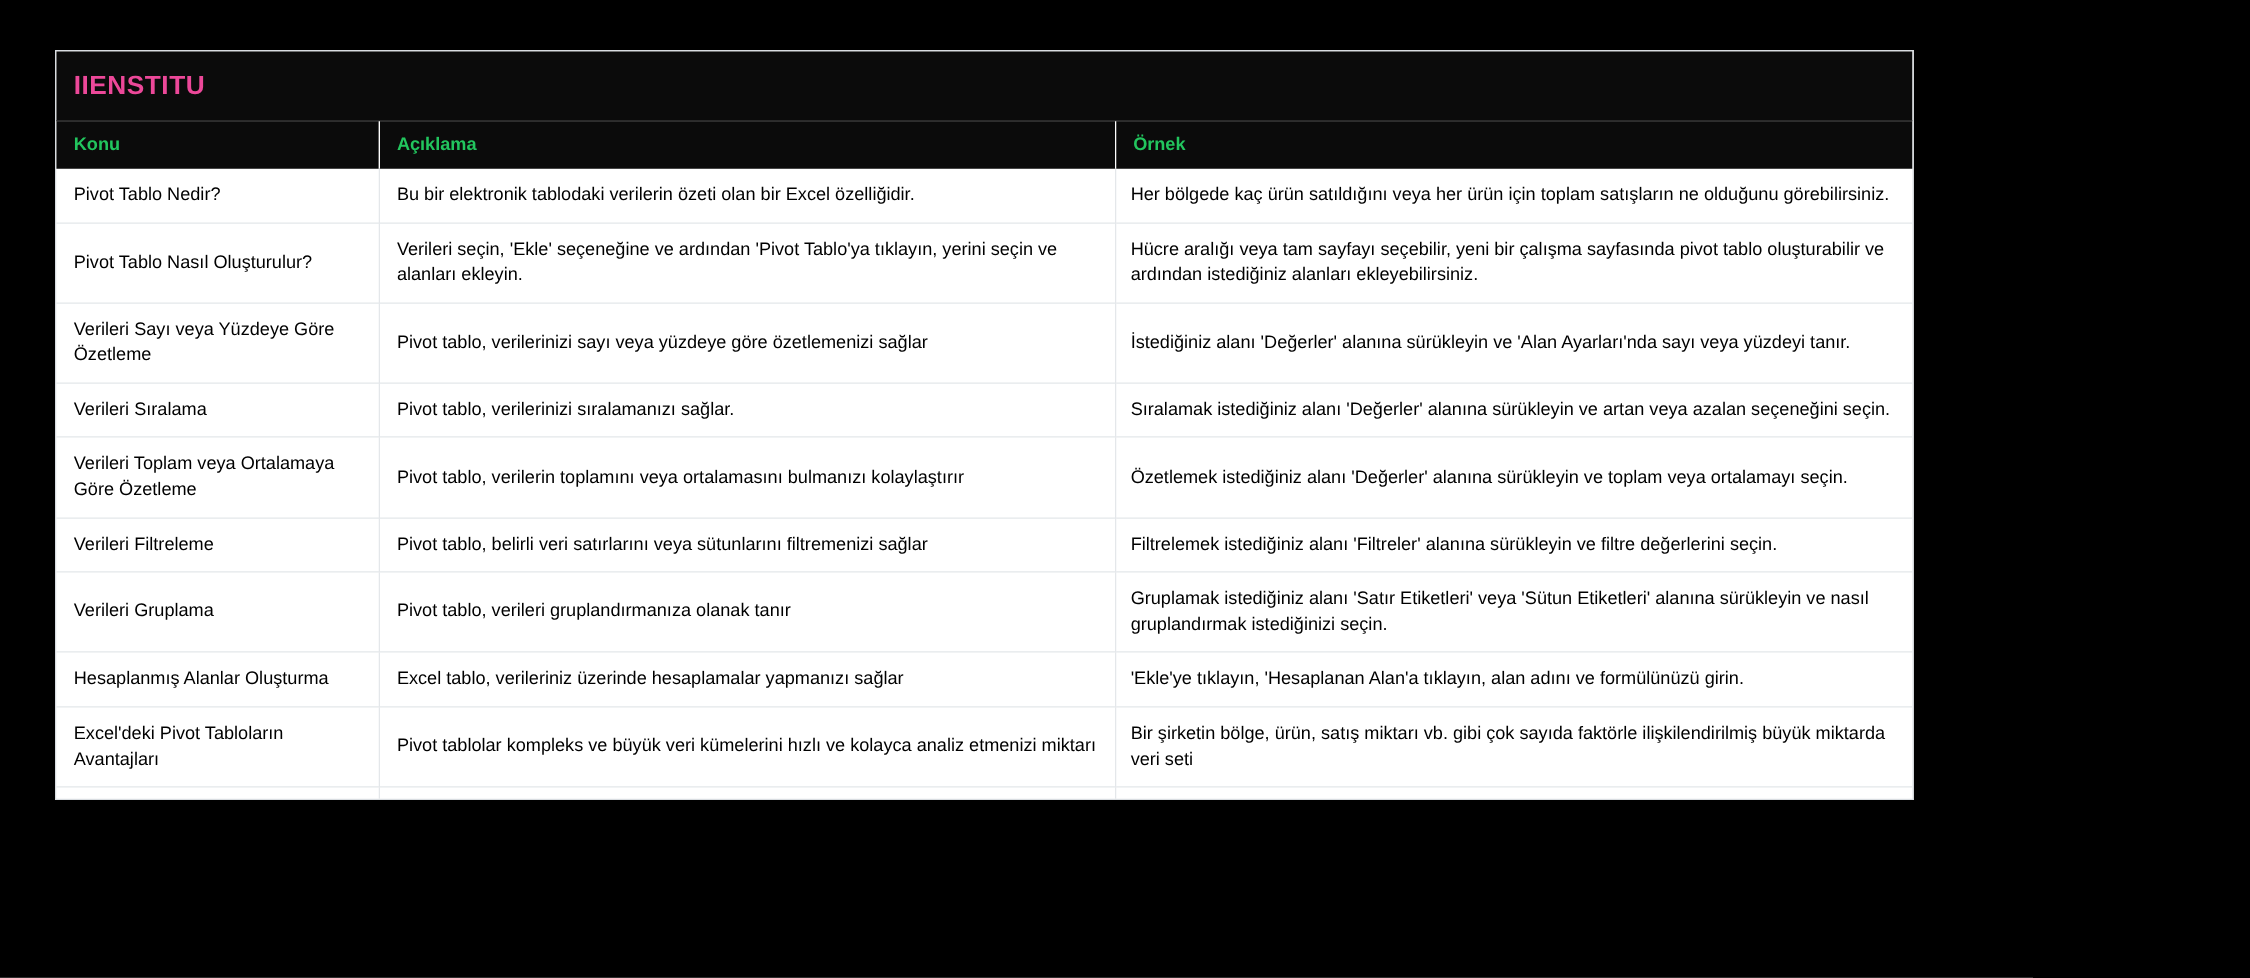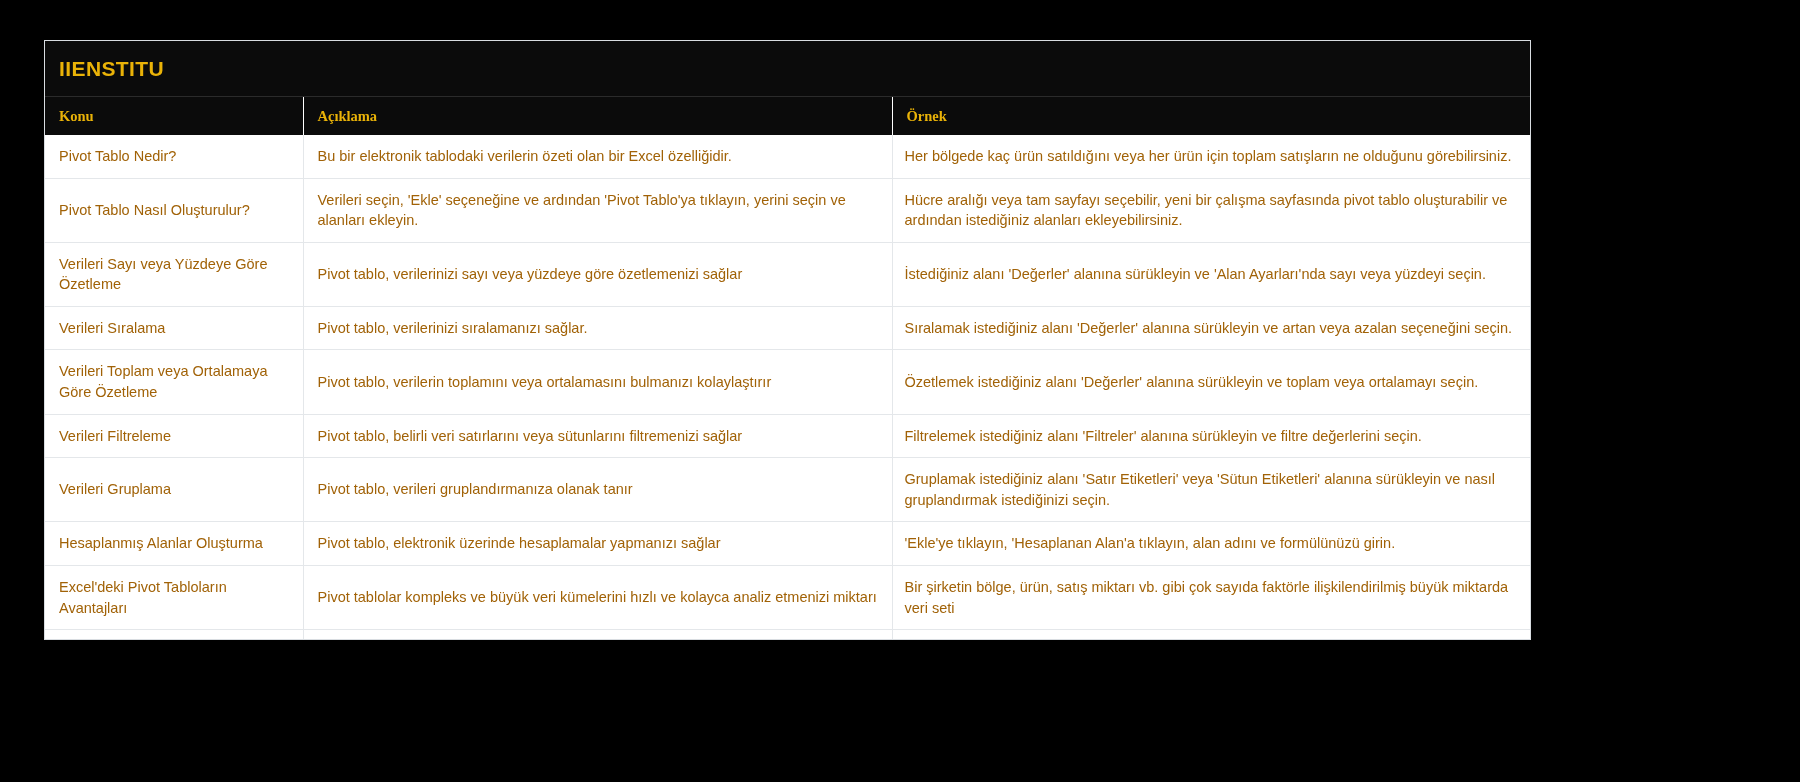--- a/index.html
+++ b/index.html
@@ -33,51 +33,50 @@
 
   .brand-bar {
     height: 56px;
     background: #0b0b0b;
     border-bottom: 1px solid #2b2b2b;
     display: flex;
     align-items: center;
     padding: 0 0 0 14px;
   }
   .brand-title {
-    color: #eab308;
+    color: #ec4899;
     font-size: 21px;
     font-weight: bold;
     letter-spacing: 0.4px;
     line-height: 1;
   }
 
   table.data {
     width: 100%;
     border-collapse: collapse;
     table-layout: fixed;
   }
 
   table.data thead th {
     background: #0b0b0b;
-    color: #eab308;
+    color: #22c55e;
     font-size: 14.5px;
     font-weight: bold;
     text-align: left;
     padding: 10px 14px;
     height: 38px;
     vertical-align: middle;
     border-right: 1px solid #ffffff;
     white-space: nowrap;
-    font-family: Liberation Serif, serif;
   }
   table.data thead th:last-child { border-right: none; }
 
   table.data tbody td {
     font-size: 14.5px;
-    color: #a16207;
+    color: #000000;
     padding: 11px 14px;
     vertical-align: middle;
     border-bottom: 1px solid #e4e7ea;
     border-right: 1px solid #e4e7ea;
     line-height: 1.42;
     overflow: hidden;
   }
   table.data tbody td:last-child { border-right: none; padding-left: 12px; }
   table.data tbody tr:last-child td { border-bottom: none; }
 
@@ -141,21 +140,21 @@
             </td>
           </tr>
           <tr>
             <td class="col-konu konu">
               <span class="cell-text">Verileri Sayı veya Yüzdeye Göre Özetleme</span>
             </td>
             <td class="col-aciklama aciklama">
               <span class="cell-text">Pivot tablo, verilerinizi sayı veya yüzdeye göre özetlemenizi sağlar</span>
             </td>
             <td class="col-ornek ornek nowrap-clip">
-              <span class="cell-text">İstediğiniz alanı 'Değerler' alanına sürükleyin ve 'Alan Ayarları'nda sayı veya yüzdeyi seçin.</span>
+              <span class="cell-text">İstediğiniz alanı 'Değerler' alanına sürükleyin ve 'Alan Ayarları'nda sayı veya yüzdeyi tanır.</span>
             </td>
           </tr>
           <tr>
             <td class="col-konu konu">
               <span class="cell-text">Verileri Sıralama</span>
             </td>
             <td class="col-aciklama aciklama">
               <span class="cell-text">Pivot tablo, verilerinizi sıralamanızı sağlar.</span>
             </td>
             <td class="col-ornek ornek nowrap-clip">
@@ -193,21 +192,21 @@
             </td>
             <td class="col-ornek ornek">
               <span class="cell-text">Gruplamak istediğiniz alanı 'Satır Etiketleri' veya 'Sütun Etiketleri' alanına sürükleyin ve nasıl gruplandırmak istediğinizi seçin.</span>
             </td>
           </tr>
           <tr>
             <td class="col-konu konu">
               <span class="cell-text">Hesaplanmış Alanlar Oluşturma</span>
             </td>
             <td class="col-aciklama aciklama">
-              <span class="cell-text">Pivot tablo, elektronik üzerinde hesaplamalar yapmanızı sağlar</span>
+              <span class="cell-text">Excel tablo, verileriniz üzerinde hesaplamalar yapmanızı sağlar</span>
             </td>
             <td class="col-ornek ornek nowrap-clip">
               <span class="cell-text">'Ekle'ye tıklayın, 'Hesaplanan Alan'a tıklayın, alan adını ve formülünüzü girin.</span>
             </td>
           </tr>
           <tr>
             <td class="col-konu konu">
               <span class="cell-text">Excel'deki Pivot Tabloların Avantajları</span>
             </td>
             <td class="col-aciklama aciklama">

